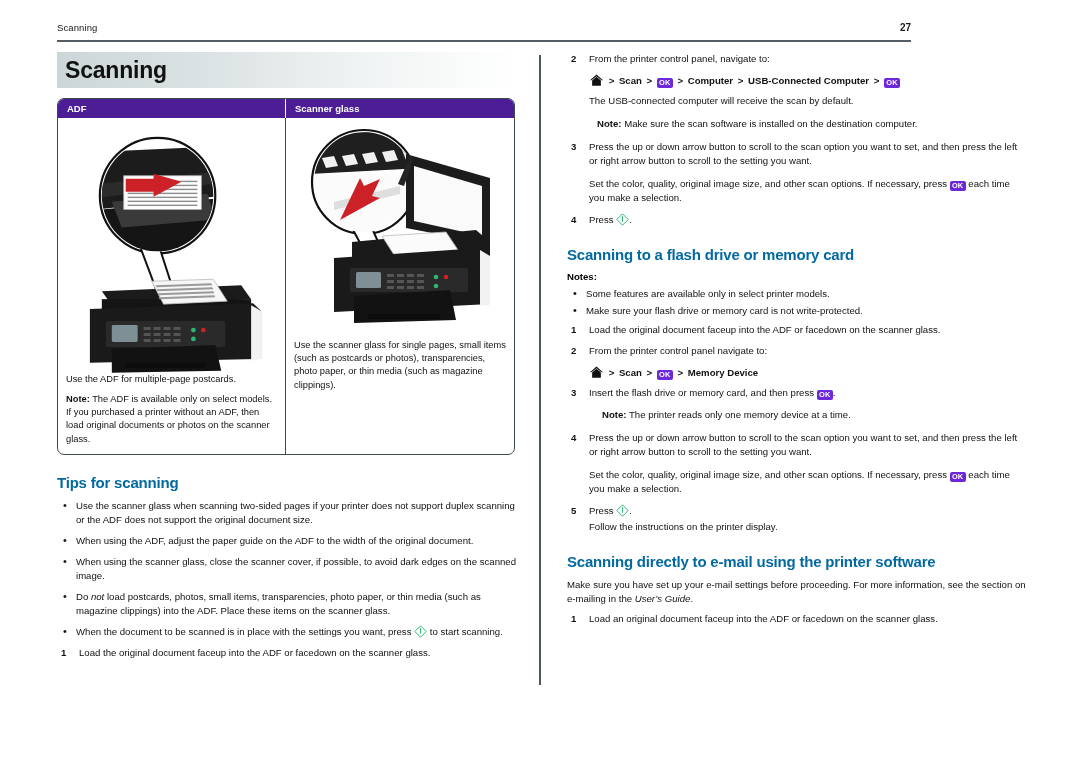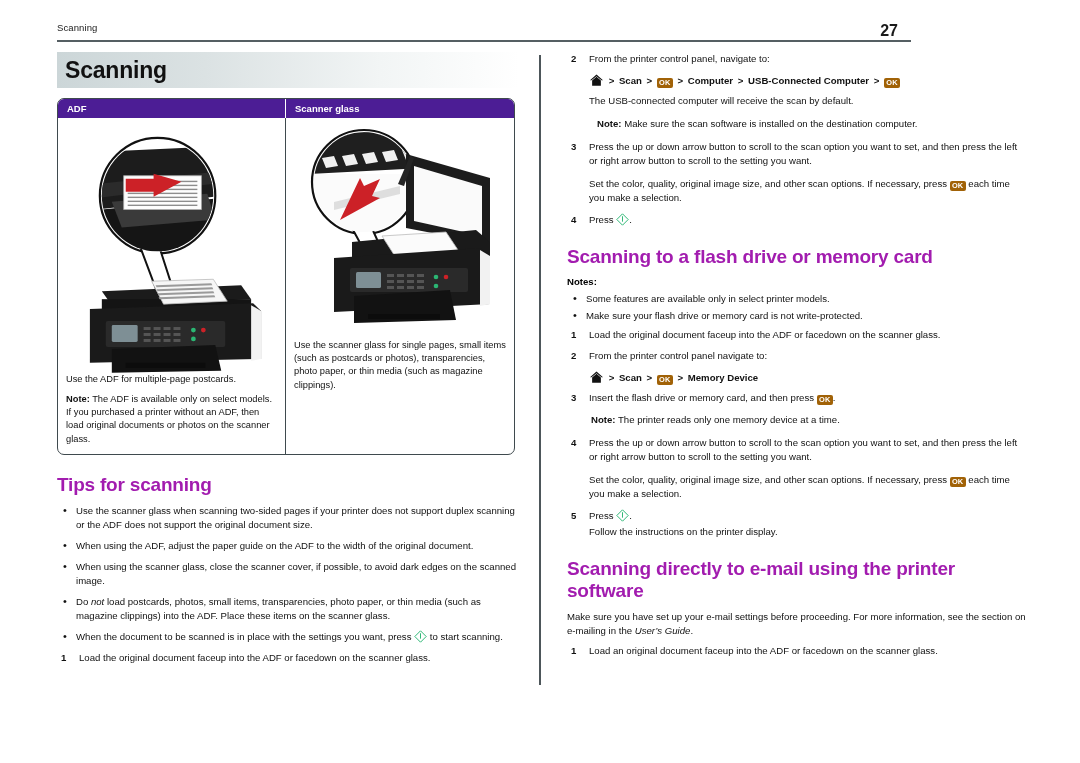--- a/index.html
+++ b/index.html
@@ -34,23 +34,23 @@
   .running-header .rh-left {
     position: absolute;
     left: 0;
     top: 0;
     font-size: 9.5px;
     color: #1a1a1a;
     letter-spacing: 0.1px;
   }
   .running-header .rh-right {
     position: absolute;
-    right: 13px;
+    right: 0;
     top: 0;
-    font-size: 16px;
+    font-size: 10px;
     font-weight: bold;
     color: #1a1a1a;
   }
   .header-rule {
     position: absolute;
     top: 40px;
     left: 57px;
     right: 57px;
     height: 2px;
     background: #555f63;
@@ -136,25 +136,25 @@
   }
   .mt-text p { margin: 0 0 7px 0; }
   .mt-text p:last-child { margin-bottom: 0; }
   .mt-text b { font-weight: bold; }
 
   
   .illus { width: 100%; display: block; }
 
   
   h2.sec {
-    font-size: 19px;
+    font-size: 15px;
     font-weight: bold;
     margin: 19px 0 8px 0;
     letter-spacing: -0.2px;
-    color: #a21caf;
+    color: #0369a1;
   }
   h3.sub {
     font-size: 10.5px;
     font-weight: bold;
     margin: 13px 0 8px 0;
     color: #111111;
   }
 
   
   .para {
@@ -207,21 +207,21 @@
     position: absolute;
     left: 4px;
     top: 0;
     font-weight: bold;
     font-size: 9.6px;
   }
 
   
   .ok-key {
     display: inline-block;
-    background: #a16207;
+    background: #6d28d9;
     color: #ffffff;
     font-size: 7.4px;
     font-weight: bold;
     line-height: 10px;
     height: 10px;
     min-width: 14px;
     text-align: center;
     border-radius: 2px;
     padding: 0 1px;
     vertical-align: -1px;
@@ -518,21 +518,21 @@
       <span class="ok-key">OK</span>
       <span class="sep">&gt;</span>
       <span>Memory Device</span>
     </div>
 
     <div class="step">
       <span class="num">3</span>
       <span>Insert the flash drive or memory card, and then press </span><span class="ok-key">OK</span><span>.</span>
     </div>
 
-    <div class="para indent" style="margin-left:24px;margin-top:8px;">
+    <div class="para indent" style="margin-left:35px;margin-top:8px;">
       <b>Note:</b><span> The printer reads only one memory device at a time.</span>
     </div>
 
     <div class="step" style="margin-top:9px;">
       <span class="num">4</span>
       <span>Press the up or down arrow button to scroll to the scan option you want to set, and then press the left or right arrow button to scroll to the setting you want.</span>
     </div>
 
     <div class="para indent" style="margin-top:9px;">
       <span>Set the color, quality, original image size, and other scan options. If necessary, press </span><span class="ok-key">OK</span><span> each time you make a selection.</span>

